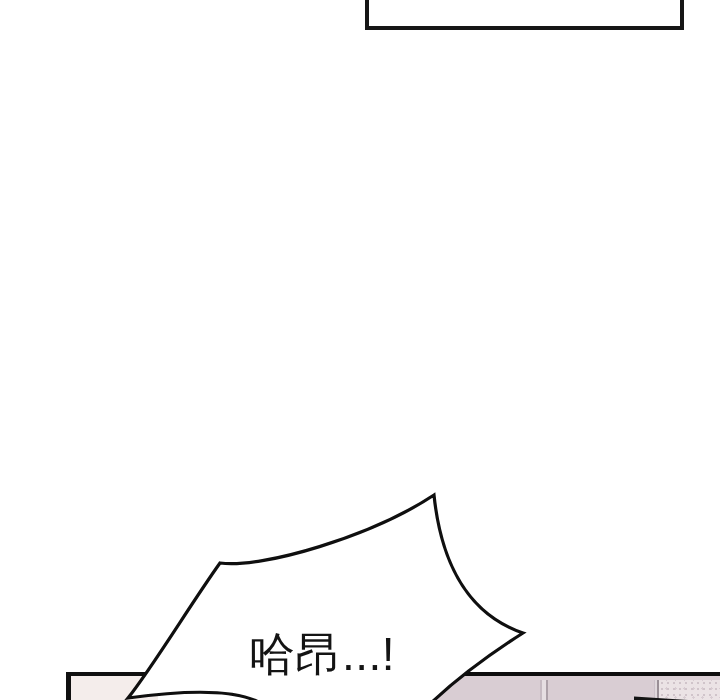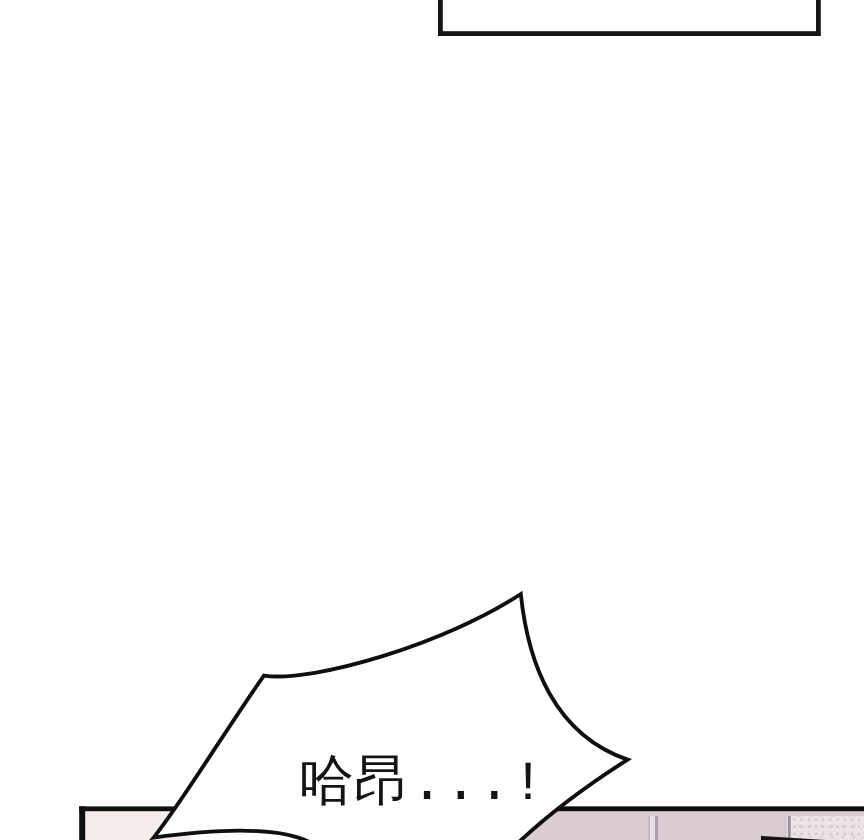--- a/index.html
+++ b/index.html
@@ -1,18 +1,18 @@
 <!DOCTYPE html>
 <html><head>
 <meta charset="utf-8">
 <style>
   html,body{margin:0;padding:0;background:#fff;}
   #stage{
     position:relative;width:720px;height:700px;overflow:hidden;
-    background:#ffffff;font-family:Liberation Mono, monospace;
+    background:#ffffff;font-family:Liberation Sans, sans-serif;
   }
   
   #top-frame{
     position:absolute;left:365px;top:-14px;width:319px;height:44px;
     box-sizing:border-box;border:4px solid #161616;background:#ffffff;
   }
   
   #left-wall{
     position:absolute;left:66px;top:672px;width:92px;height:28px;
     box-sizing:border-box;border-left:5px solid #101010;border-top:4px solid #101010;

